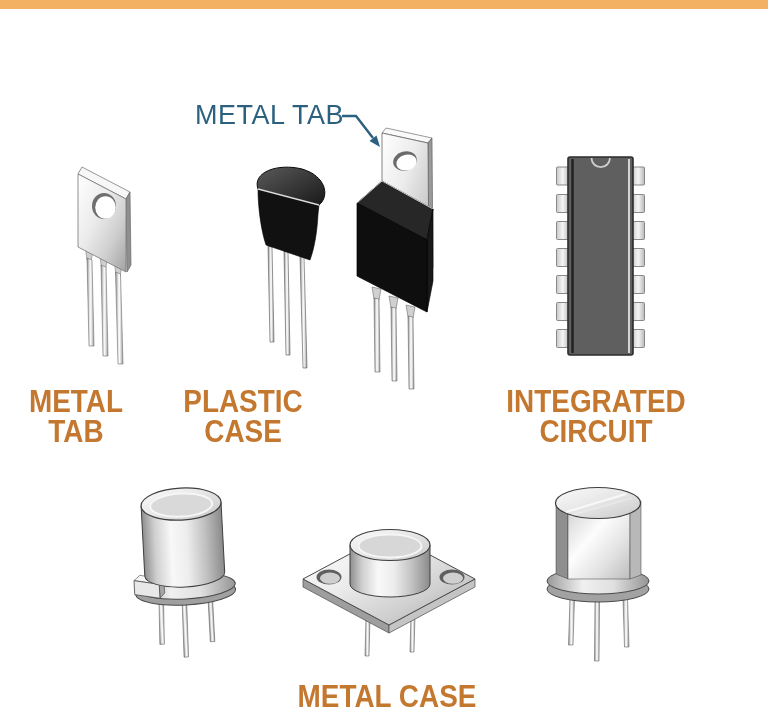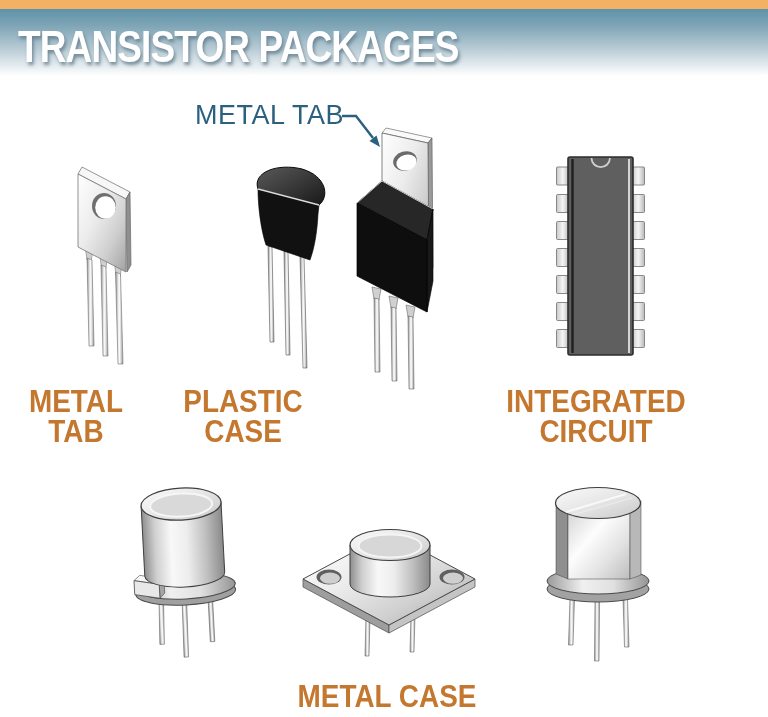--- a/index.html
+++ b/index.html
@@ -21,23 +21,20 @@
   .lbl-integrated-circuit{left:596px;top:387px;}
   .lbl-metal-case{left:387px;top:682px;white-space:nowrap;}
   .art{position:absolute;left:0;top:0;}
 </style>
 </head>
 <body>
 
 <div class="page">
 
   <div class="top-bar"></div>
-  <div class="banner">
-    <div class="title">TRANSISTOR PACKAGES</div>
-  </div>
 
   <div class="callout-label">METAL TAB</div>
 
   <svg class="art" width="768" height="717" viewBox="0 0 768 717">
     <defs>
       <linearGradient id="gMetal" x1="0" y1="0" x2="1" y2="1">
         <stop offset="0" stop-color="#ffffff"></stop>
           <stop offset="0.4" stop-color="#ececec"></stop>
         <stop offset="0.7" stop-color="#cfcfcf"></stop>
           <stop offset="1" stop-color="#a2a2a2"></stop>

